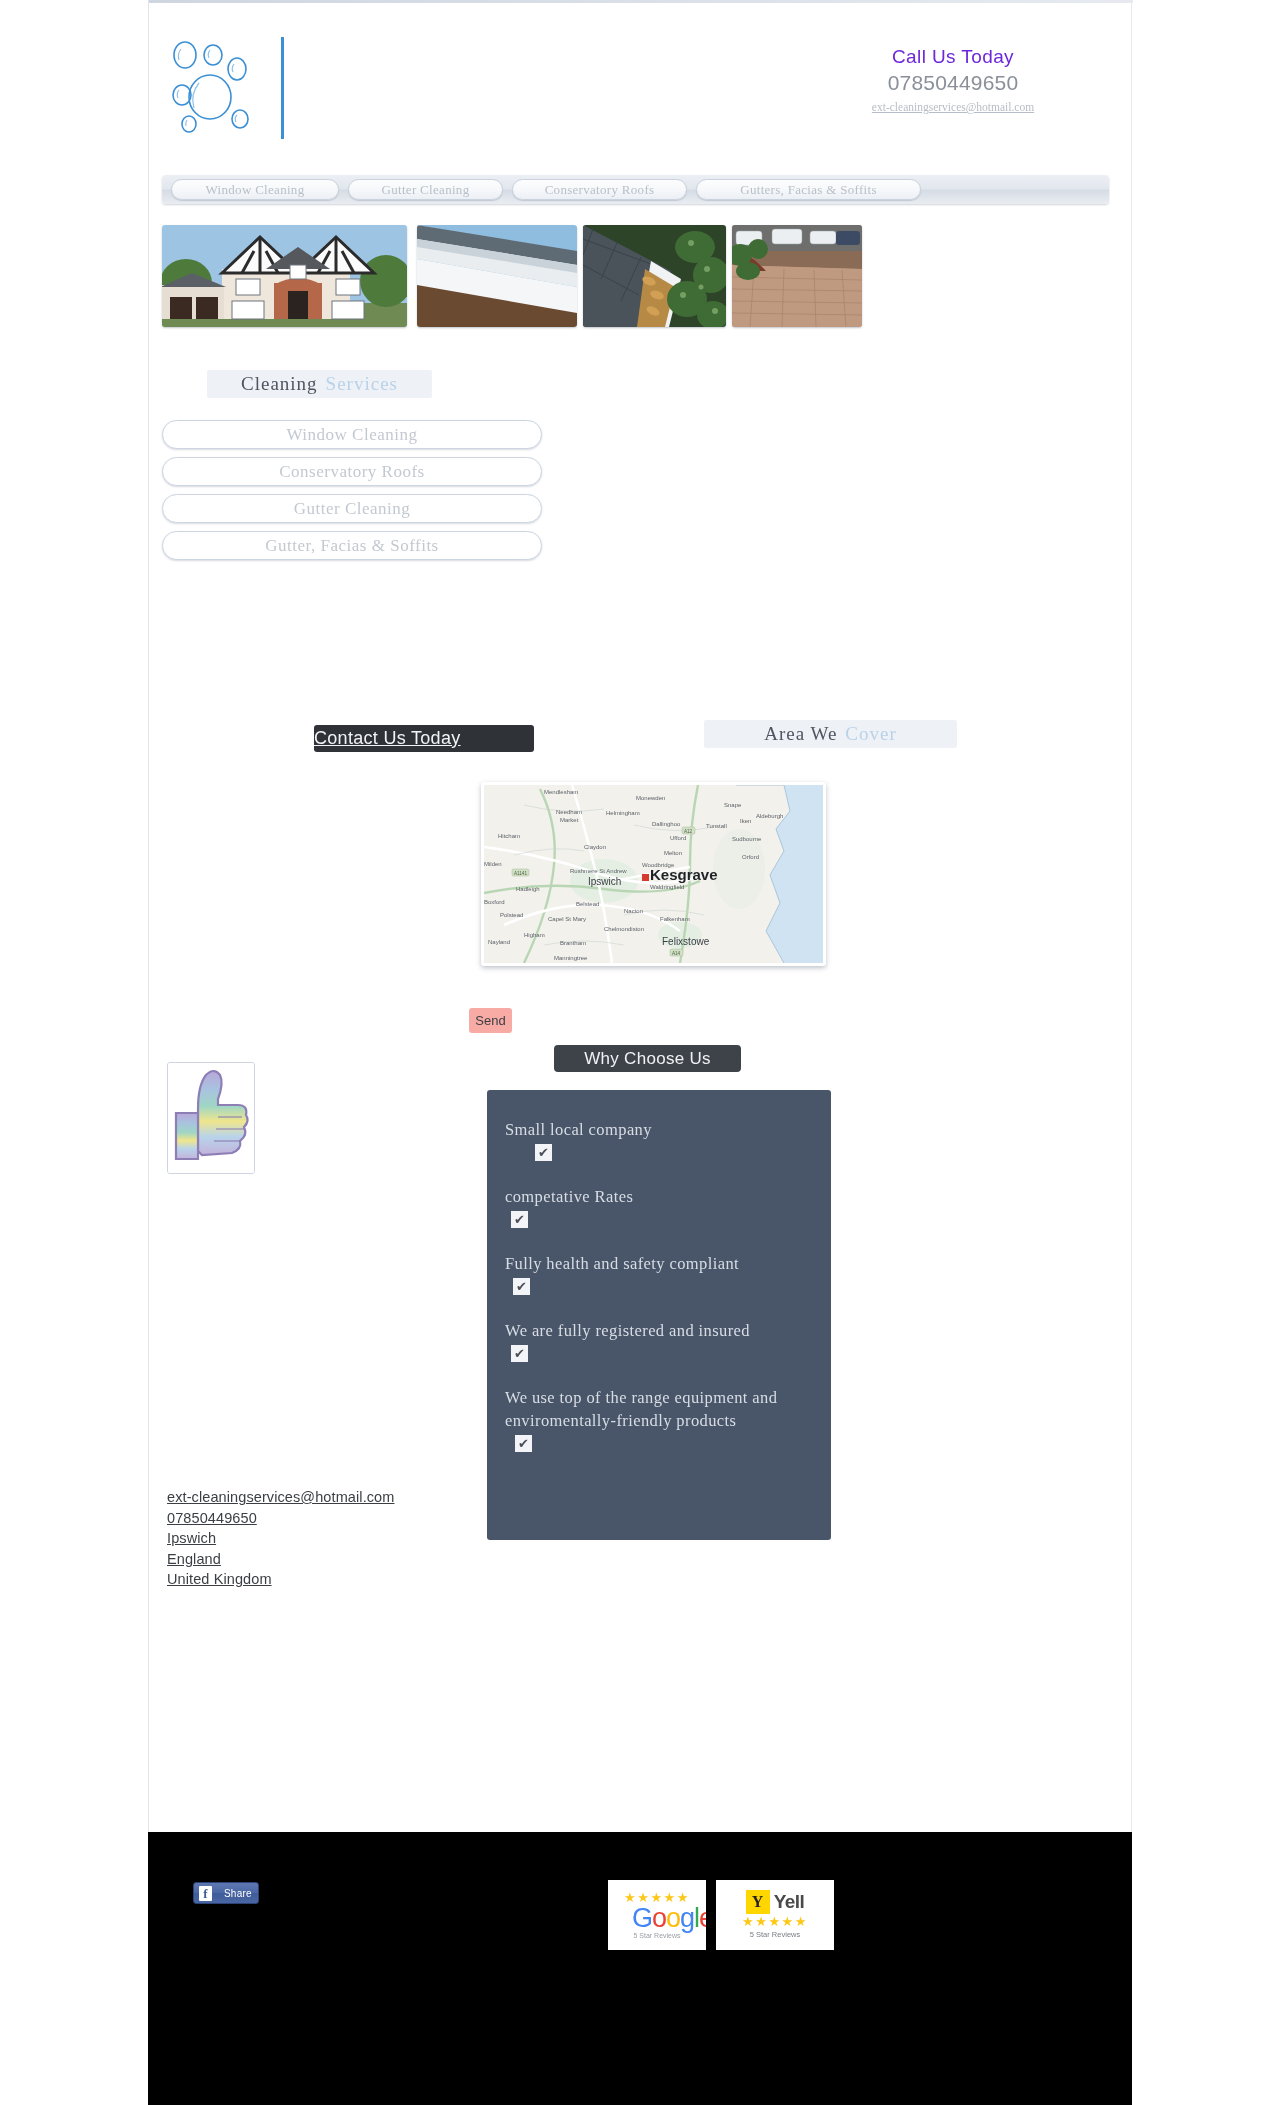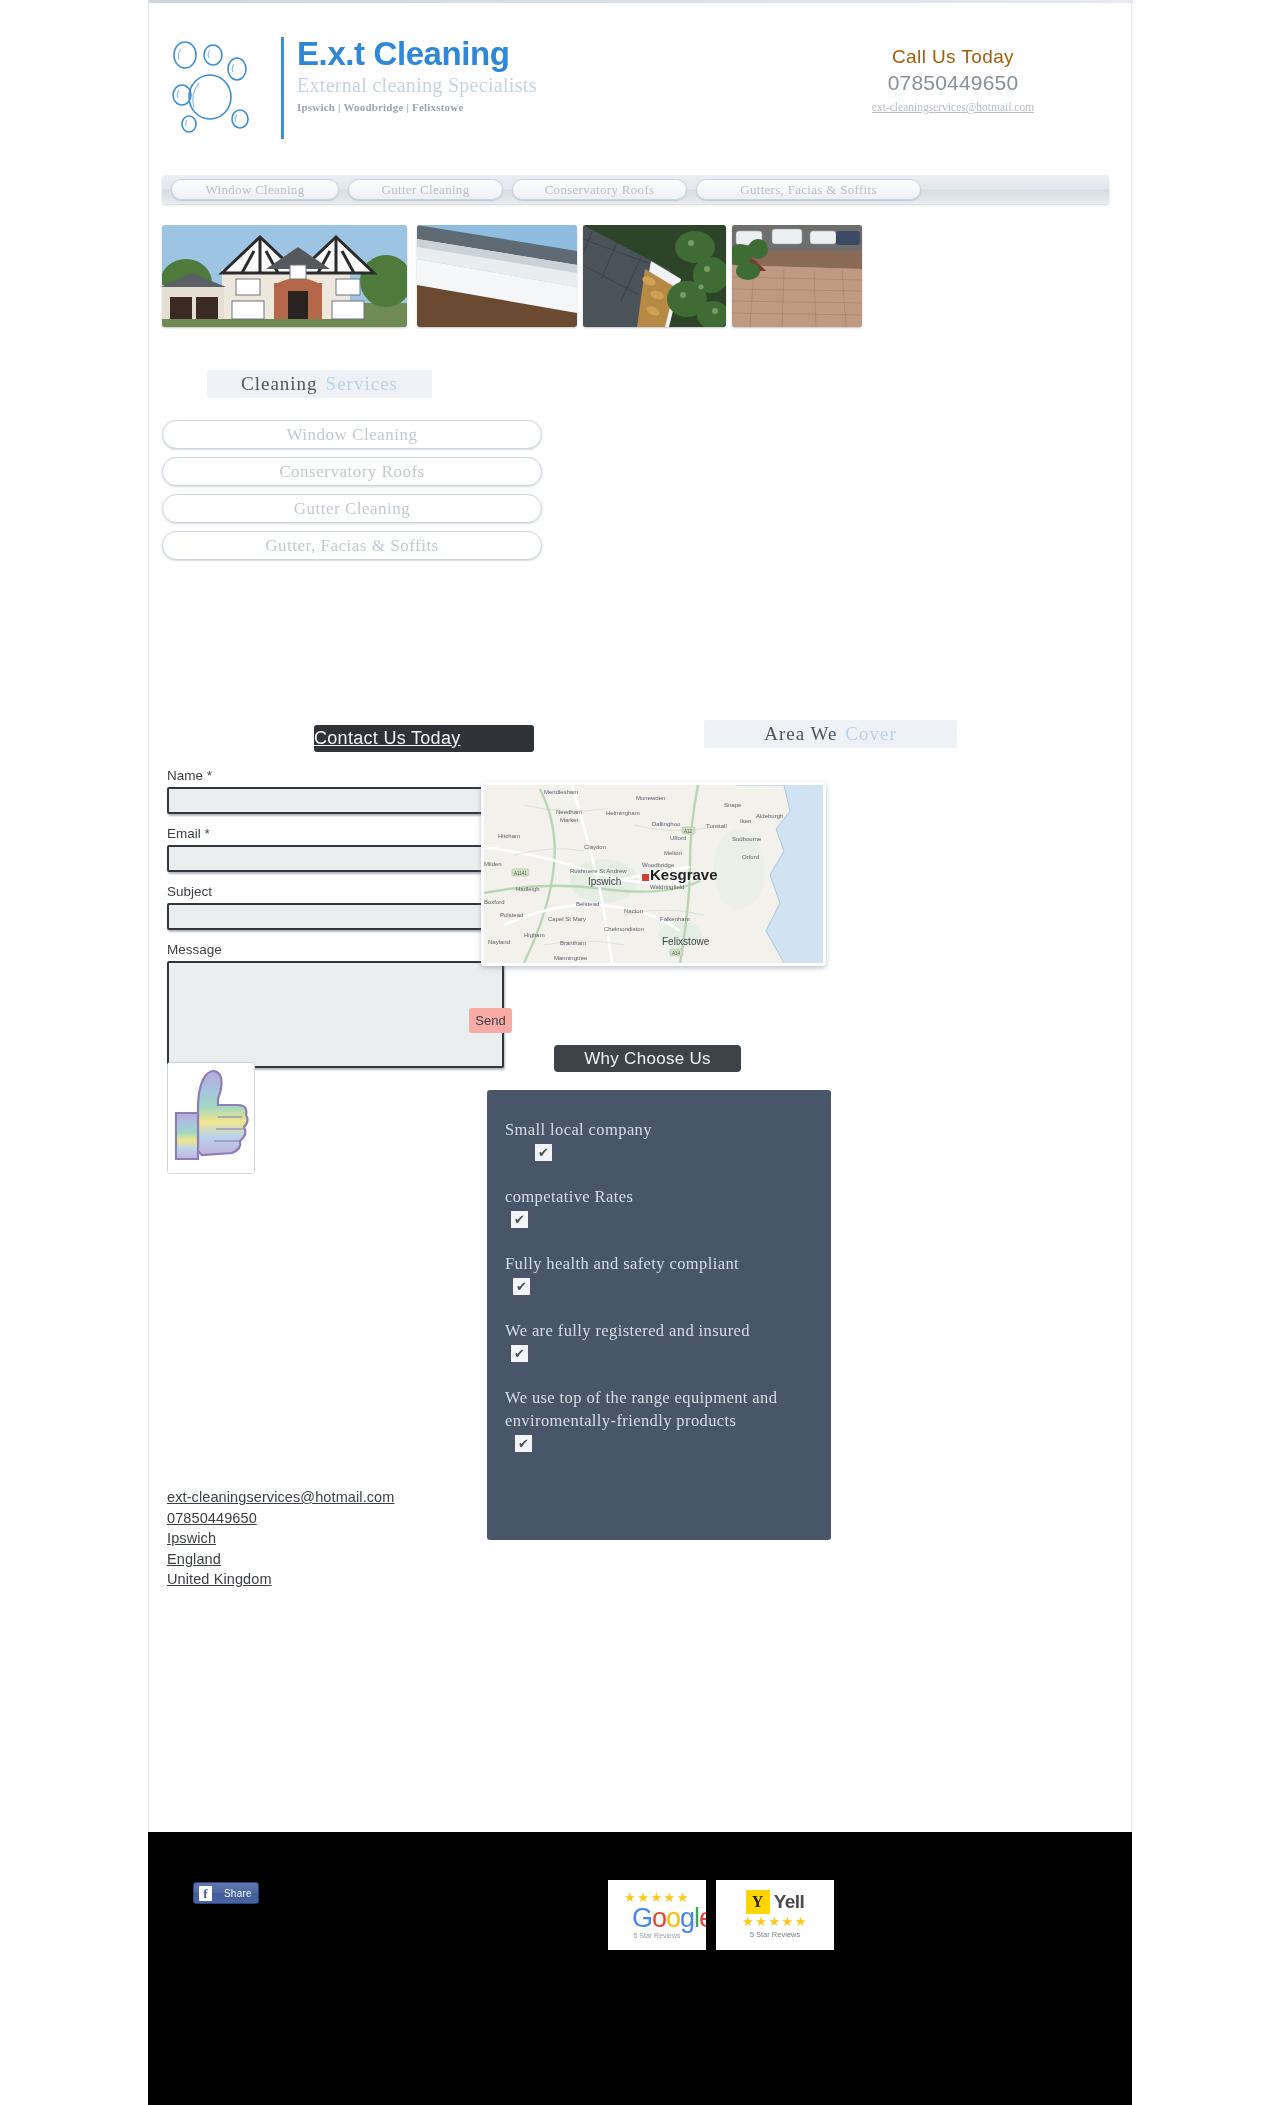--- a/index.html
+++ b/index.html
@@ -52,21 +52,21 @@
     letter-spacing: 0.3px;
     font-family: "Liberation Serif", serif;
   }
   .logo-places {
     font-size: 11px; color: #9fa6b0; line-height: 20px;
     letter-spacing: 0.2px; font-weight: bold;
     font-family: "Liberation Serif", serif;
   }
 
   .call-block { position: absolute; right: 15px; top: 32px; width: 330px; text-align: center; }
-  .call-title { font-size: 19px; color: #a16207; line-height: 25px; letter-spacing: 0.4px; }
+  .call-title { font-size: 19px; color: #6d28d9; line-height: 25px; letter-spacing: 0.4px; }
   .call-number { font-size: 21px; color: #8a9099; line-height: 27px; letter-spacing: 0.2px; }
   .call-email {
     font-size: 11.5px; color: #b7bdc6; text-decoration: underline;
     line-height: 18px; display: inline-block; margin-top: 2px;
     font-family: "Liberation Serif", serif;
   }
 
   
   .navbar {
     position: absolute; left: 13px; top: 175px;
@@ -331,25 +331,20 @@
               <path d="M41 11 q-3 4 -1 8"></path>
               <path d="M65 25 q-3 4 -1 8"></path>
               <path d="M30 44 q-9 11 -5 25"></path>
               <path d="M10 51 q-3 4 -1 8"></path>
               <path d="M18 81 q-2 3 -1 6"></path>
               <path d="M68 76 q-3 3 -1 7"></path>
             </g>
           </svg>
         </div>
         <div class="logo-divider"></div>
-        <div class="logo-text-wrap">
-          <div class="logo-title">E.x.t Cleaning</div>
-          <div class="logo-sub">External cleaning Specialists</div>
-          <div class="logo-places">Ipswich | Woodbridge | Felixstowe</div>
-        </div>
       </div>
 
       <div class="call-block">
         <div class="call-title">Call Us Today</div>
         <div class="call-number">07850449650</div>
         <a class="call-email" href="#">ext-cleaningservices@hotmail.com</a>
       </div>
     </div>
 
     <div class="navbar">
@@ -484,33 +479,20 @@
       <div class="svc-btn">Window Cleaning</div>
       <div class="svc-btn">Conservatory Roofs</div>
       <div class="svc-btn">Gutter Cleaning</div>
       <div class="svc-btn">Gutter, Facias &amp; Soffits</div>
     </div>
 
     <div class="contact-head">
       <span>Contact Us Today</span>
     </div>
 
-    <div class="form">
-      <label class="f-label">Name *</label>
-      <input class="f-input" type="text" value="" style="">
-
-      <label class="f-label">Email *</label>
-      <input class="f-input" type="text" value="" style="">
-
-      <label class="f-label">Subject</label>
-      <input class="f-input" type="text" value="" style="">
-
-      <label class="f-label">Message</label>
-      <textarea class="f-textarea" style=""></textarea>
-    </div>
 
     <button class="send-btn">Send</button>
 
     <div class="guarantee">
       <div class="thumb-box">
         <svg width="88" height="112" viewBox="0 0 88 112">
           <defs>
             <linearGradient id="rb" x1="0" y1="0" x2="0" y2="1">
               <stop offset="0%" stop-color="#b9a8d8"></stop>
               <stop offset="22%" stop-color="#a8c3e0"></stop>

